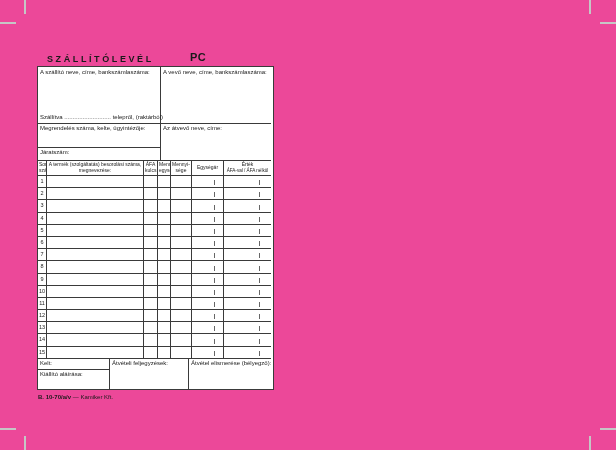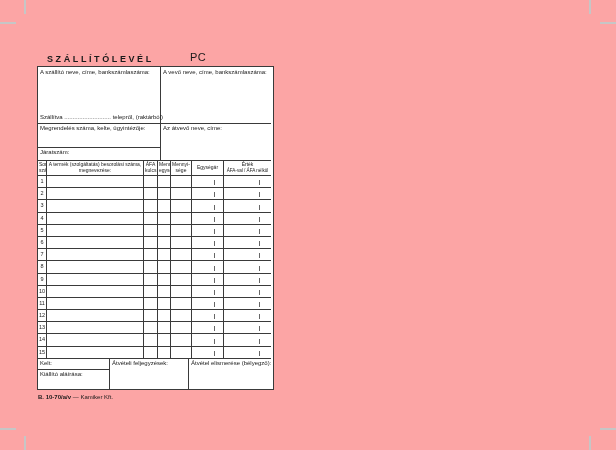--- a/index.html
+++ b/index.html
@@ -1,28 +1,28 @@
 <!DOCTYPE html>
 <html><head>
 <meta charset="utf-8">
 <style>
   html,body { margin:0; padding:0; }
   body {
     width:616px; height:450px; background:#ffffff; overflow:hidden;
     font-family:"Liberation Sans", sans-serif; color:#1a1a1a; position:relative;
   }
-  .sheet { position:absolute; inset:0; background:#fca5a5;padding-left:12px; }
+  .sheet { position:absolute; inset:0; background:#ec4899;padding-left:12px; }
 
   
   .mark { position:absolute; background:#c6c6c6; }
 
   
   .form { position:absolute; left:37px; top:50px; width:238px; height:360px; }
   .title { position:absolute; left:10px; top:4px; font-size:9px; font-weight:bold; letter-spacing:2.6px; white-space:nowrap; }
-  .pc    { position:absolute; left:153px; top:1px; font-size:11px; font-weight:normal; letter-spacing:0.5px; }
+  .pc    { position:absolute; left:153px; top:1px; font-size:11px; font-weight:bold; letter-spacing:0.5px; }
 
   .box { position:absolute; left:0; top:16px; width:235px; height:322px; border:1px solid #3a3a3a; background:#fff; }
   .hl, .vl { position:absolute; background:#3a3a3a; }
   .lbl { position:absolute; font-size:6px; line-height:1.2; white-space:nowrap; }
 
   
   .ptable { position:absolute; left:0; top:93px; width:233px; border-top:1px solid #3a3a3a; }
   .trow, .thead { display:flex; width:233px; }
   .thead { height:15px; }
   .trow  { height:12.2px; }

